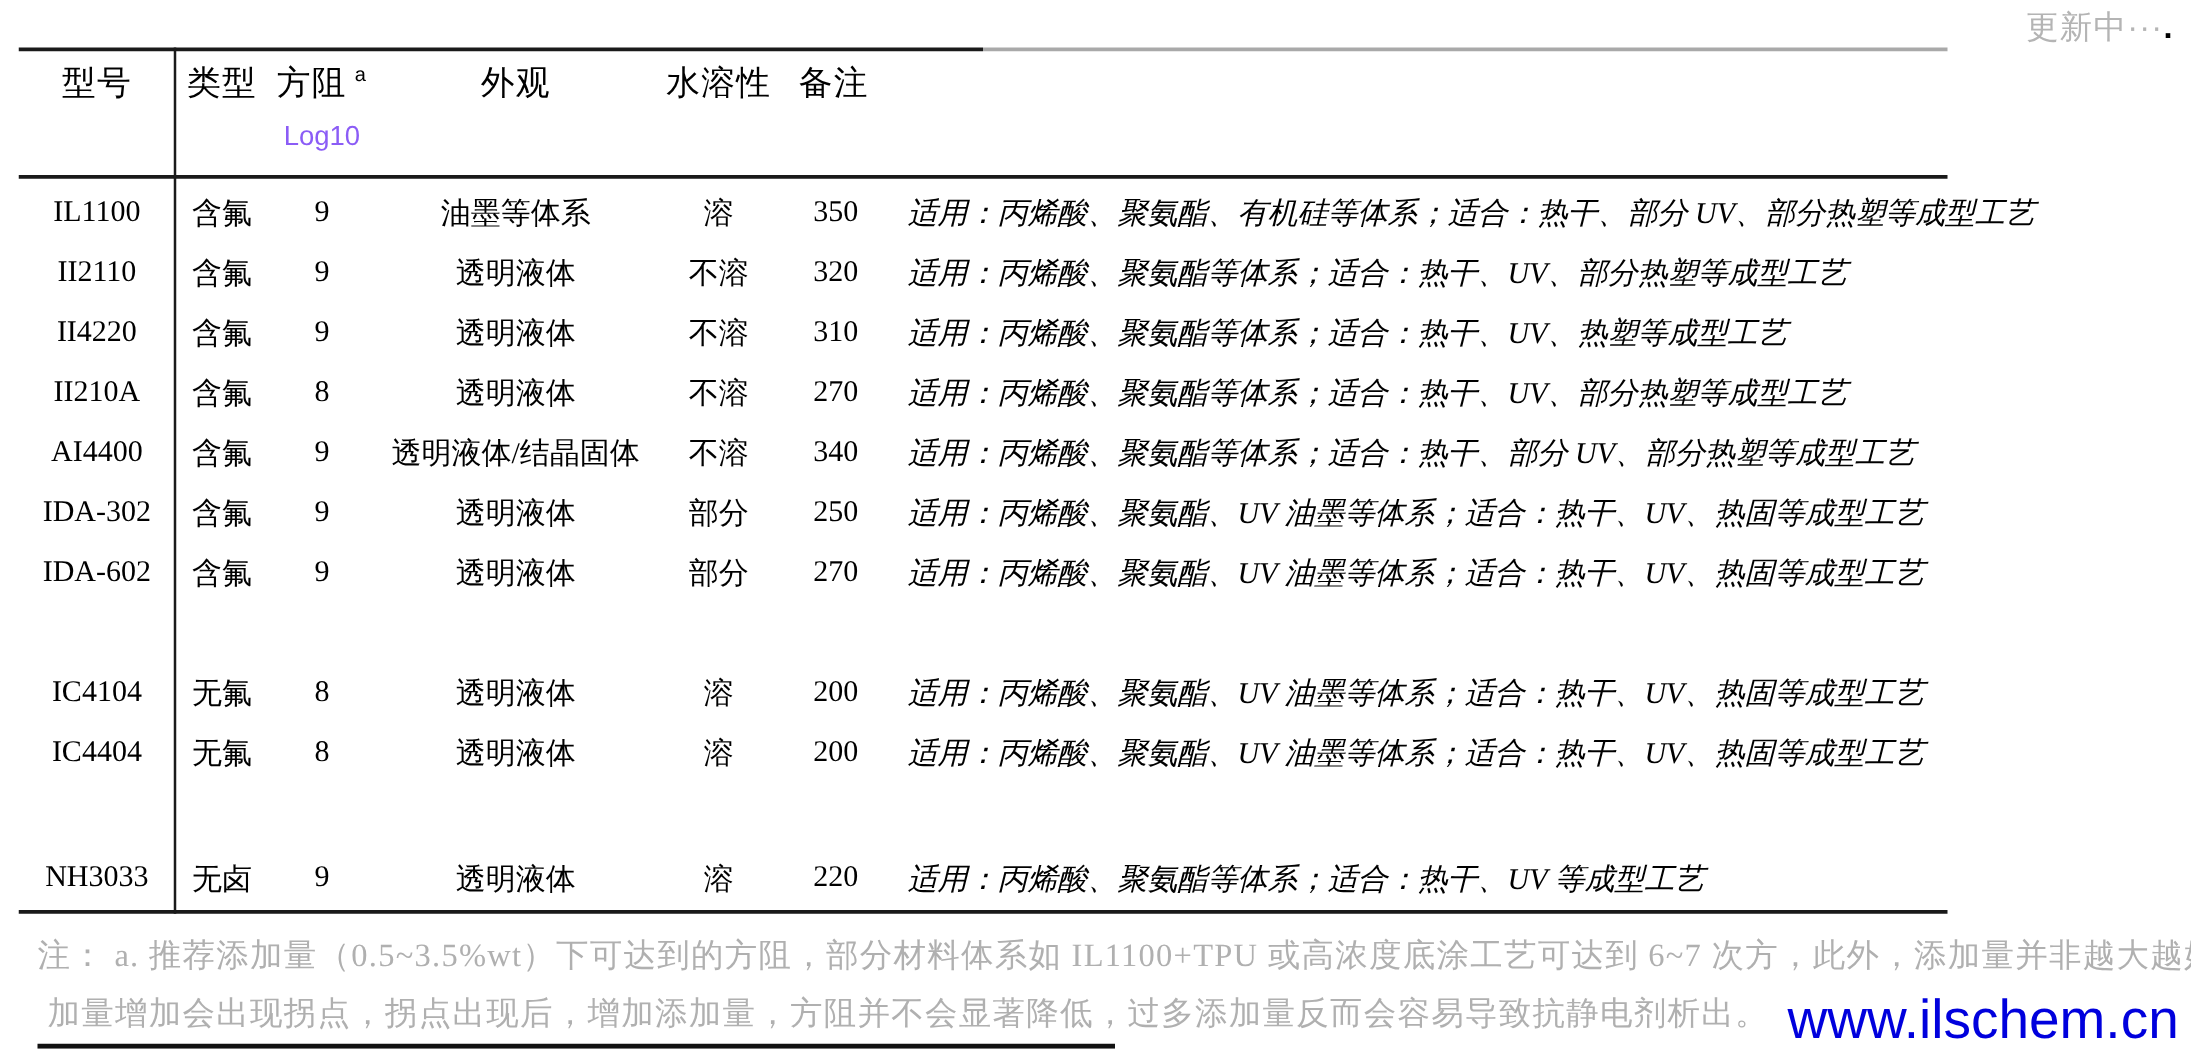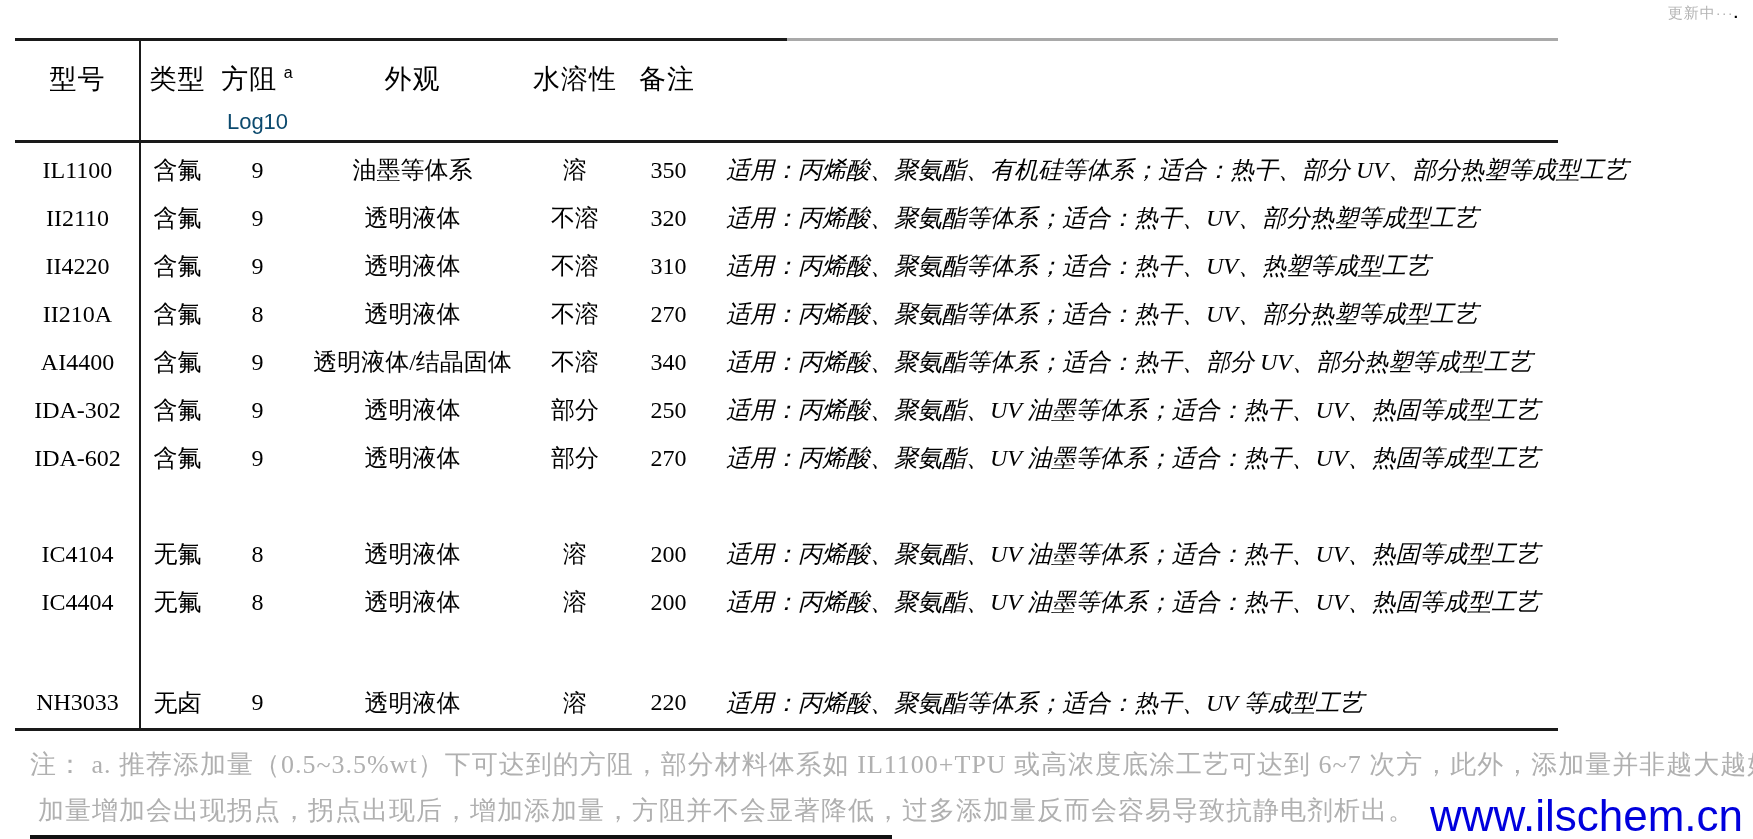--- a/index.html
+++ b/index.html
@@ -2,21 +2,21 @@
 <html><head>
 <meta charset="utf-8">
 <style>
   html,body { margin:0; padding:0; background:#ffffff; }
   body { width:1753px; height:839px; position:relative; overflow:hidden;
          font-family:"Liberation Serif","DejaVu Serif",serif; color:#000; }
 
   .sheet { position:absolute; inset:0; }
 
   
-  .status { position:absolute; top:4px; right:14px; font-size:15px; color:#b4b4b4;
+  .status { position:absolute; top:4px; right:14px; font-size:26px; color:#b4b4b4;
             font-family:"Liberation Sans","DejaVu Sans",sans-serif; letter-spacing:1px; }
   .status .dot-end { color:#000; font-weight:bold; }
 
   
   .rule { position:absolute; background:#1a1a1a; }
   .top-rule { left:15px; top:38px; width:1543px; height:3px;
               background:linear-gradient(to right,#1a1a1a 0 50%,#a9a9a9 50% 100%); }
   .header-rule { left:15px; top:140px; width:1543px; height:3px; }
   .bottom-rule { left:15px; top:728px; width:1543px; height:3px; }
   .v-divider { left:139px; top:38px; width:2px; height:693px; }
@@ -31,23 +31,23 @@
           height:48px; align-items:center; }
   .trow.tall { height:57px; }
   .trow.spacer { height:48px; }
 
   .cell { text-align:center; font-size:24px; white-space:nowrap; }
   .cell.remark { text-align:left; padding-left:14px; font-size:24px; overflow:visible;font-style:italic; }
 
   
   .hrow { display:grid; grid-template-columns:125px 75px 85px 225px 100px 87px 846px; height:99px; }
   .hcell { display:flex; flex-direction:column; align-items:center; }
-  .hcell .main { font-size:27px; margin-top:20px; letter-spacing:1px; }
+  .hcell .main { font-size:27px; margin-top:7px; letter-spacing:1px; }
   .hcell .main sup { font-size:16px; font-family:"Liberation Sans",sans-serif; }
-  .hcell .sub { font-size:22px; margin-top:12px; color:#0c4a6e;
+  .hcell .sub { font-size:22px; margin-top:12px; color:#8b5cf6;
                 font-family:"Liberation Sans","DejaVu Sans",sans-serif; }
   .hcell.left { align-items:flex-start; padding-left:14px;text-align:center; }
 
   
   .footnote { position:absolute; color:#b0b0b0; font-size:26px; white-space:nowrap; letter-spacing:1px; }
   .fn1 { left:30px; top:747px; }
   .fn2 { left:38px; top:793px; }
 
   
   .site { position:absolute; right:10px; bottom:-2px; font-size:44px; color:#0000dd;

